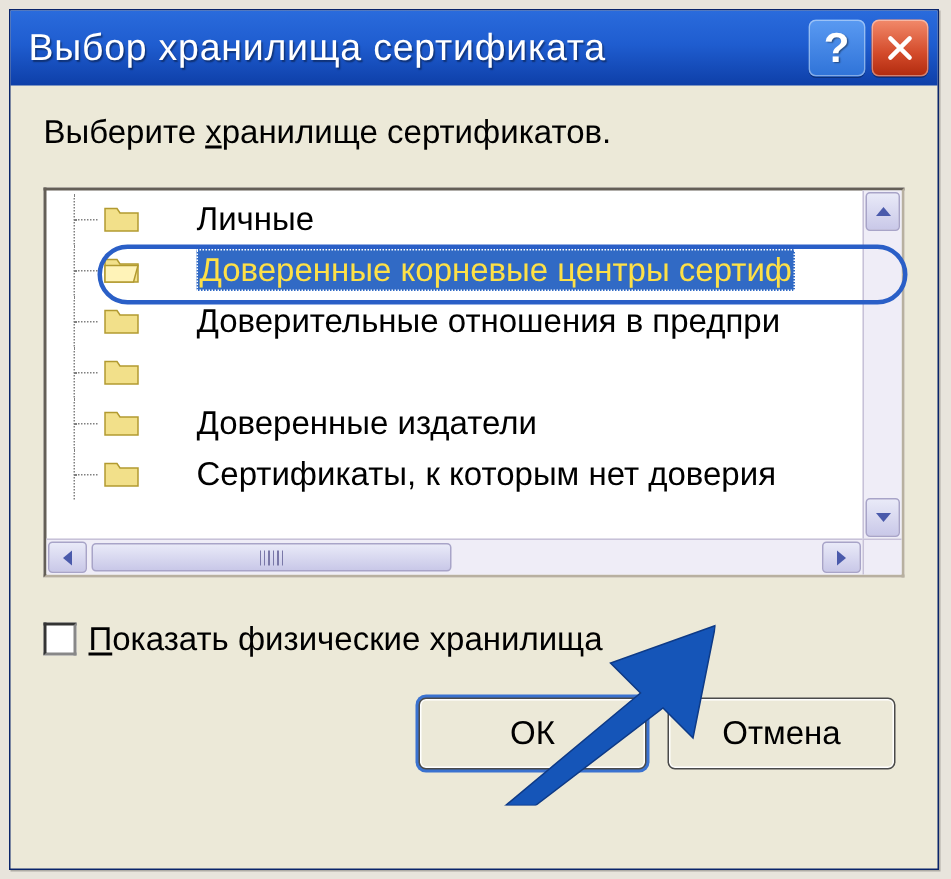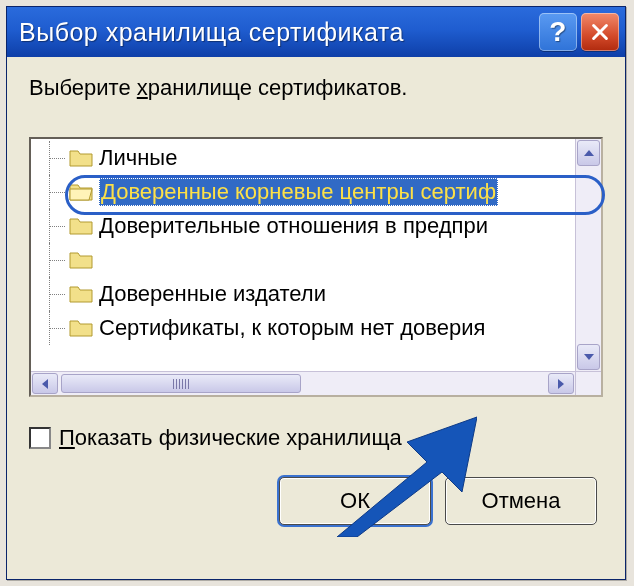--- a/index.html
+++ b/index.html
@@ -47,21 +47,21 @@
   .tb-close svg { width: 22px; height: 22px; }
   .tb-close path { stroke:#fff; stroke-width:3.2; fill:none; stroke-linecap:round; }
 
   .body {
     flex: 1;
     padding: 18px 22px 18px 22px;
     display:flex; flex-direction:column;
     font-size: 22px;
     color: #000;
   }
-  .instruction { margin-bottom: 36px; }
+  .instruction { margin-bottom: 24px; }
   .instruction .ul { text-decoration: underline; }
 
   .tree-wrap {
     position: relative;
     background: #fff;
     border: 2px inset #b8b0a0;
     height: 260px;
     display:flex; flex-direction:column;
   }
   .tree-view {
@@ -70,20 +70,21 @@
     padding: 2px 0 0 0;
     position: relative;
   }
   .tree-row {
     display:flex; align-items:center;
     height: 34px;
     padding-left: 38px;
     white-space: nowrap;
     font-size: 22px;
     position: relative;
+    gap: 32px;
   }
   .tree-row::before {
     content:"";
     position:absolute;
     left: 18px; top: 0;
     width: 1px; height: 100%;
     border-left: 1px dotted #808080;
   }
   .tree-row::after {
     content:"";

